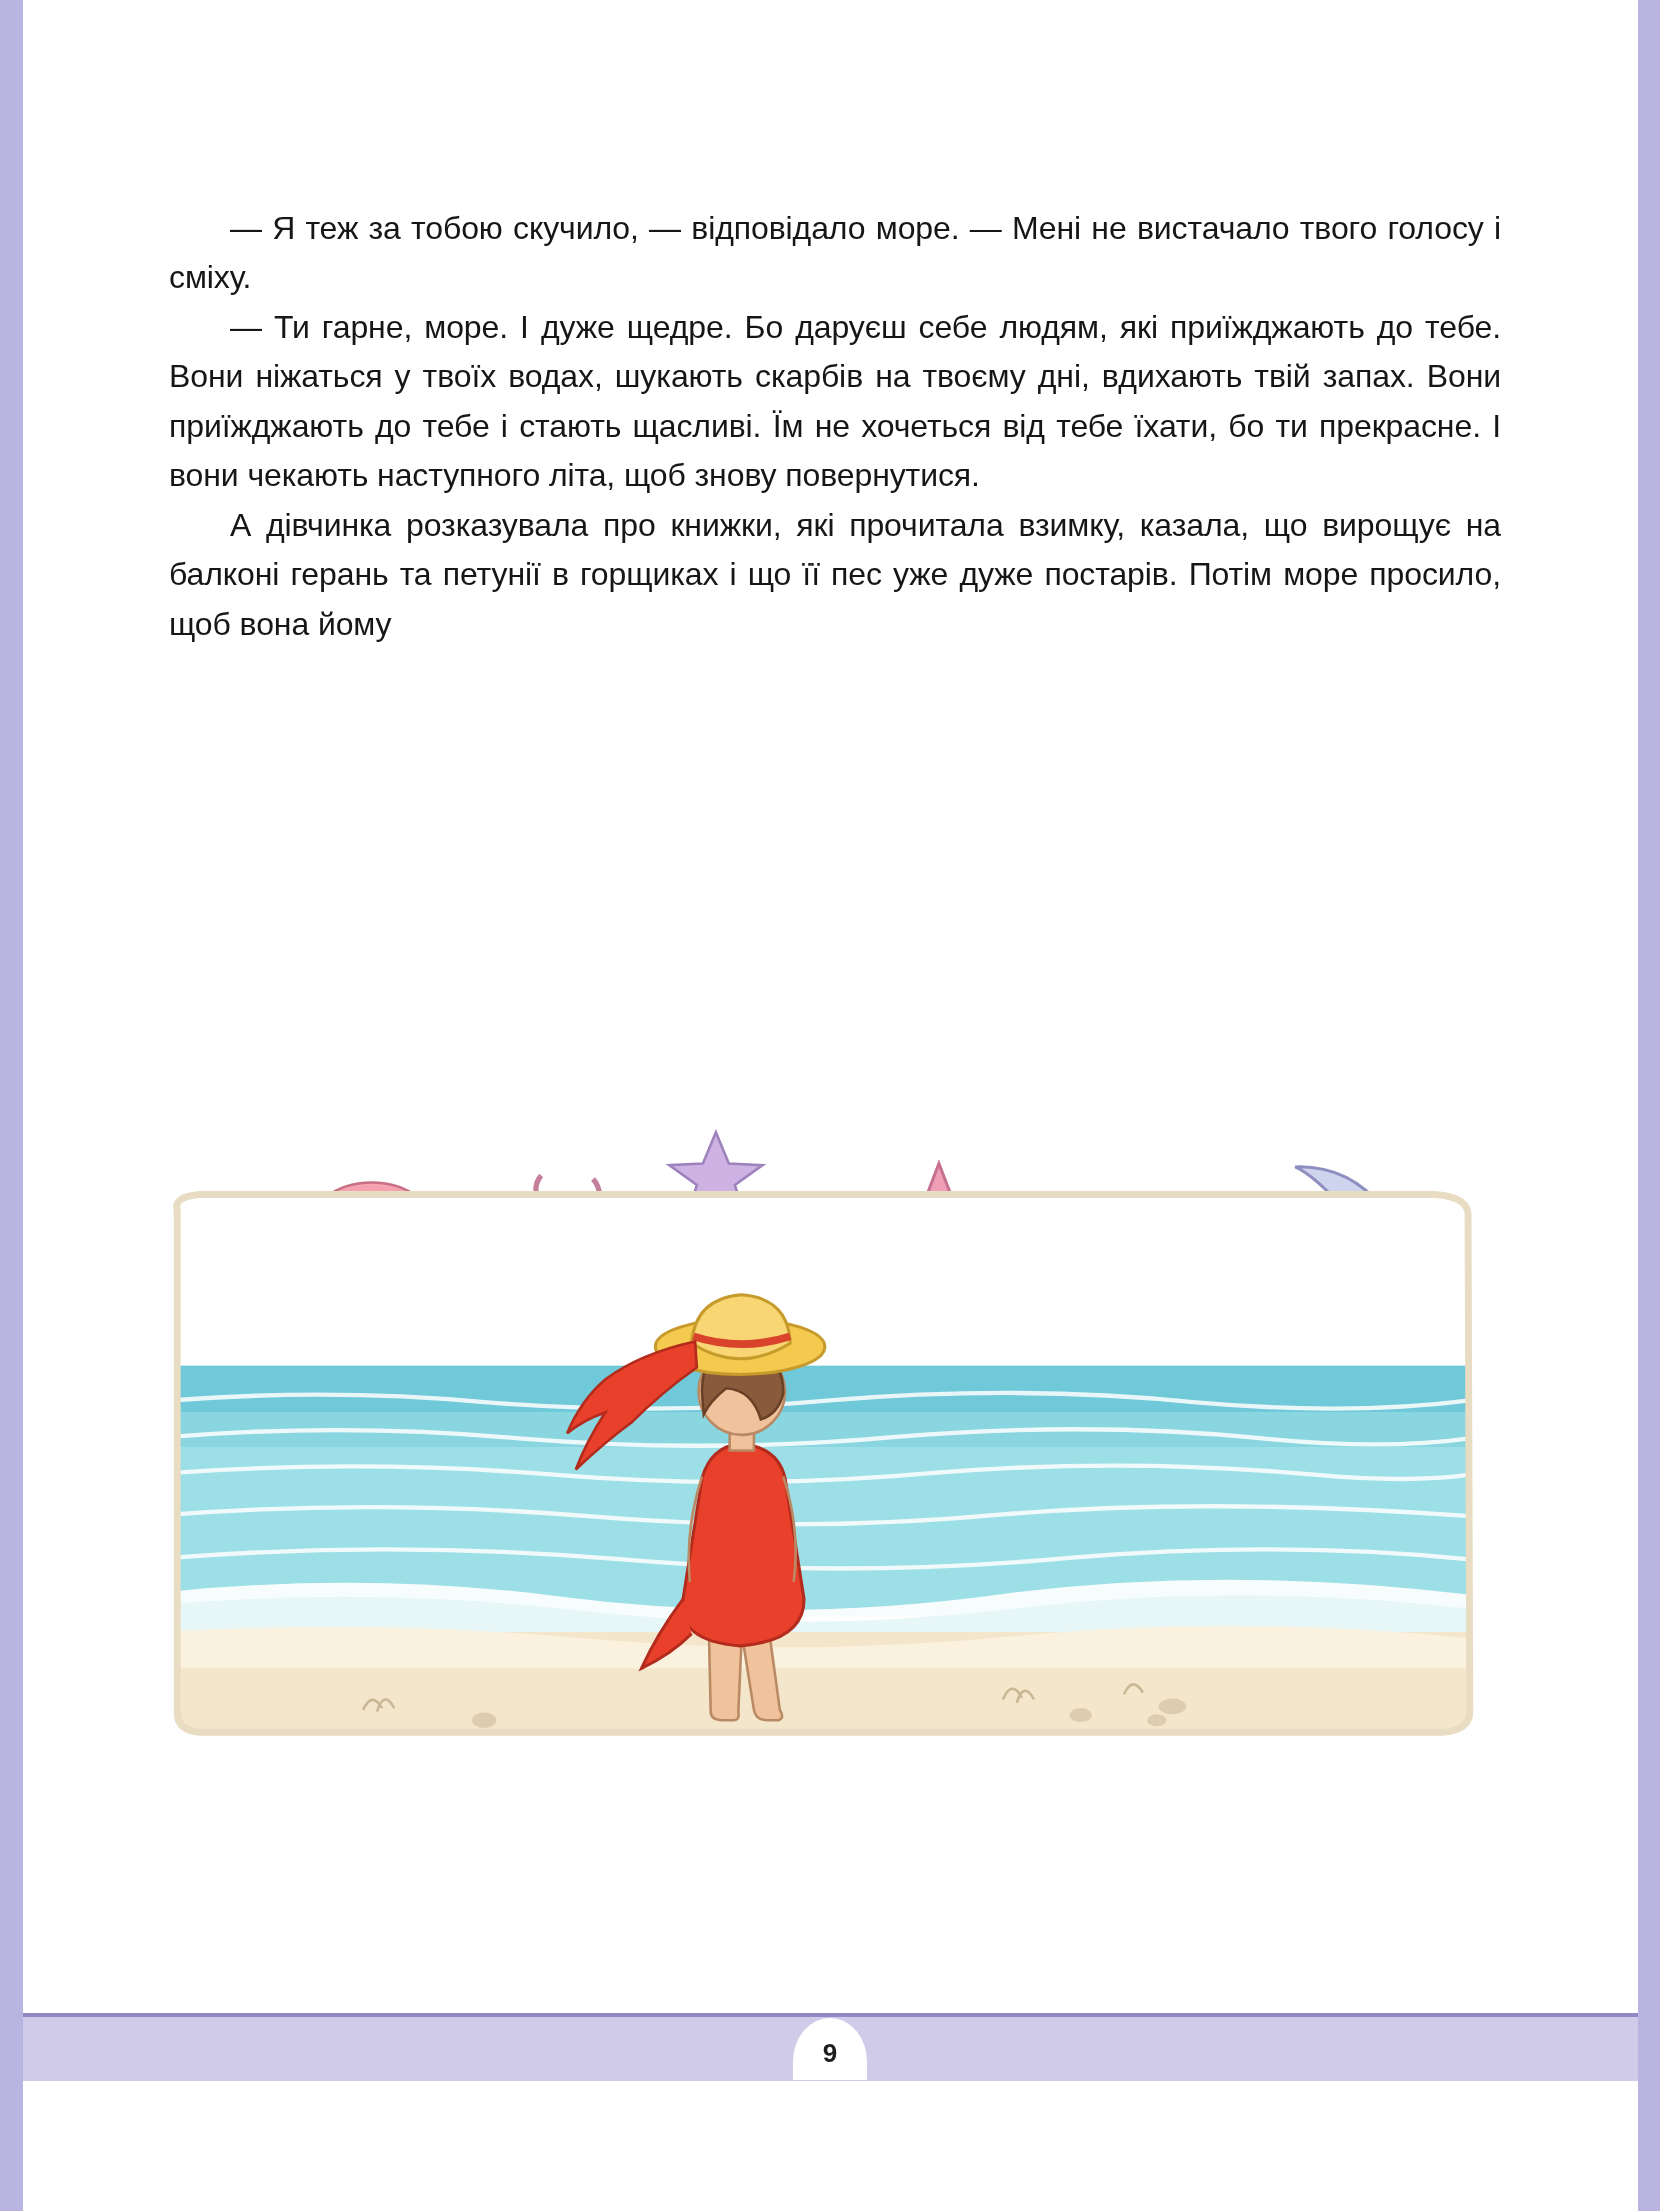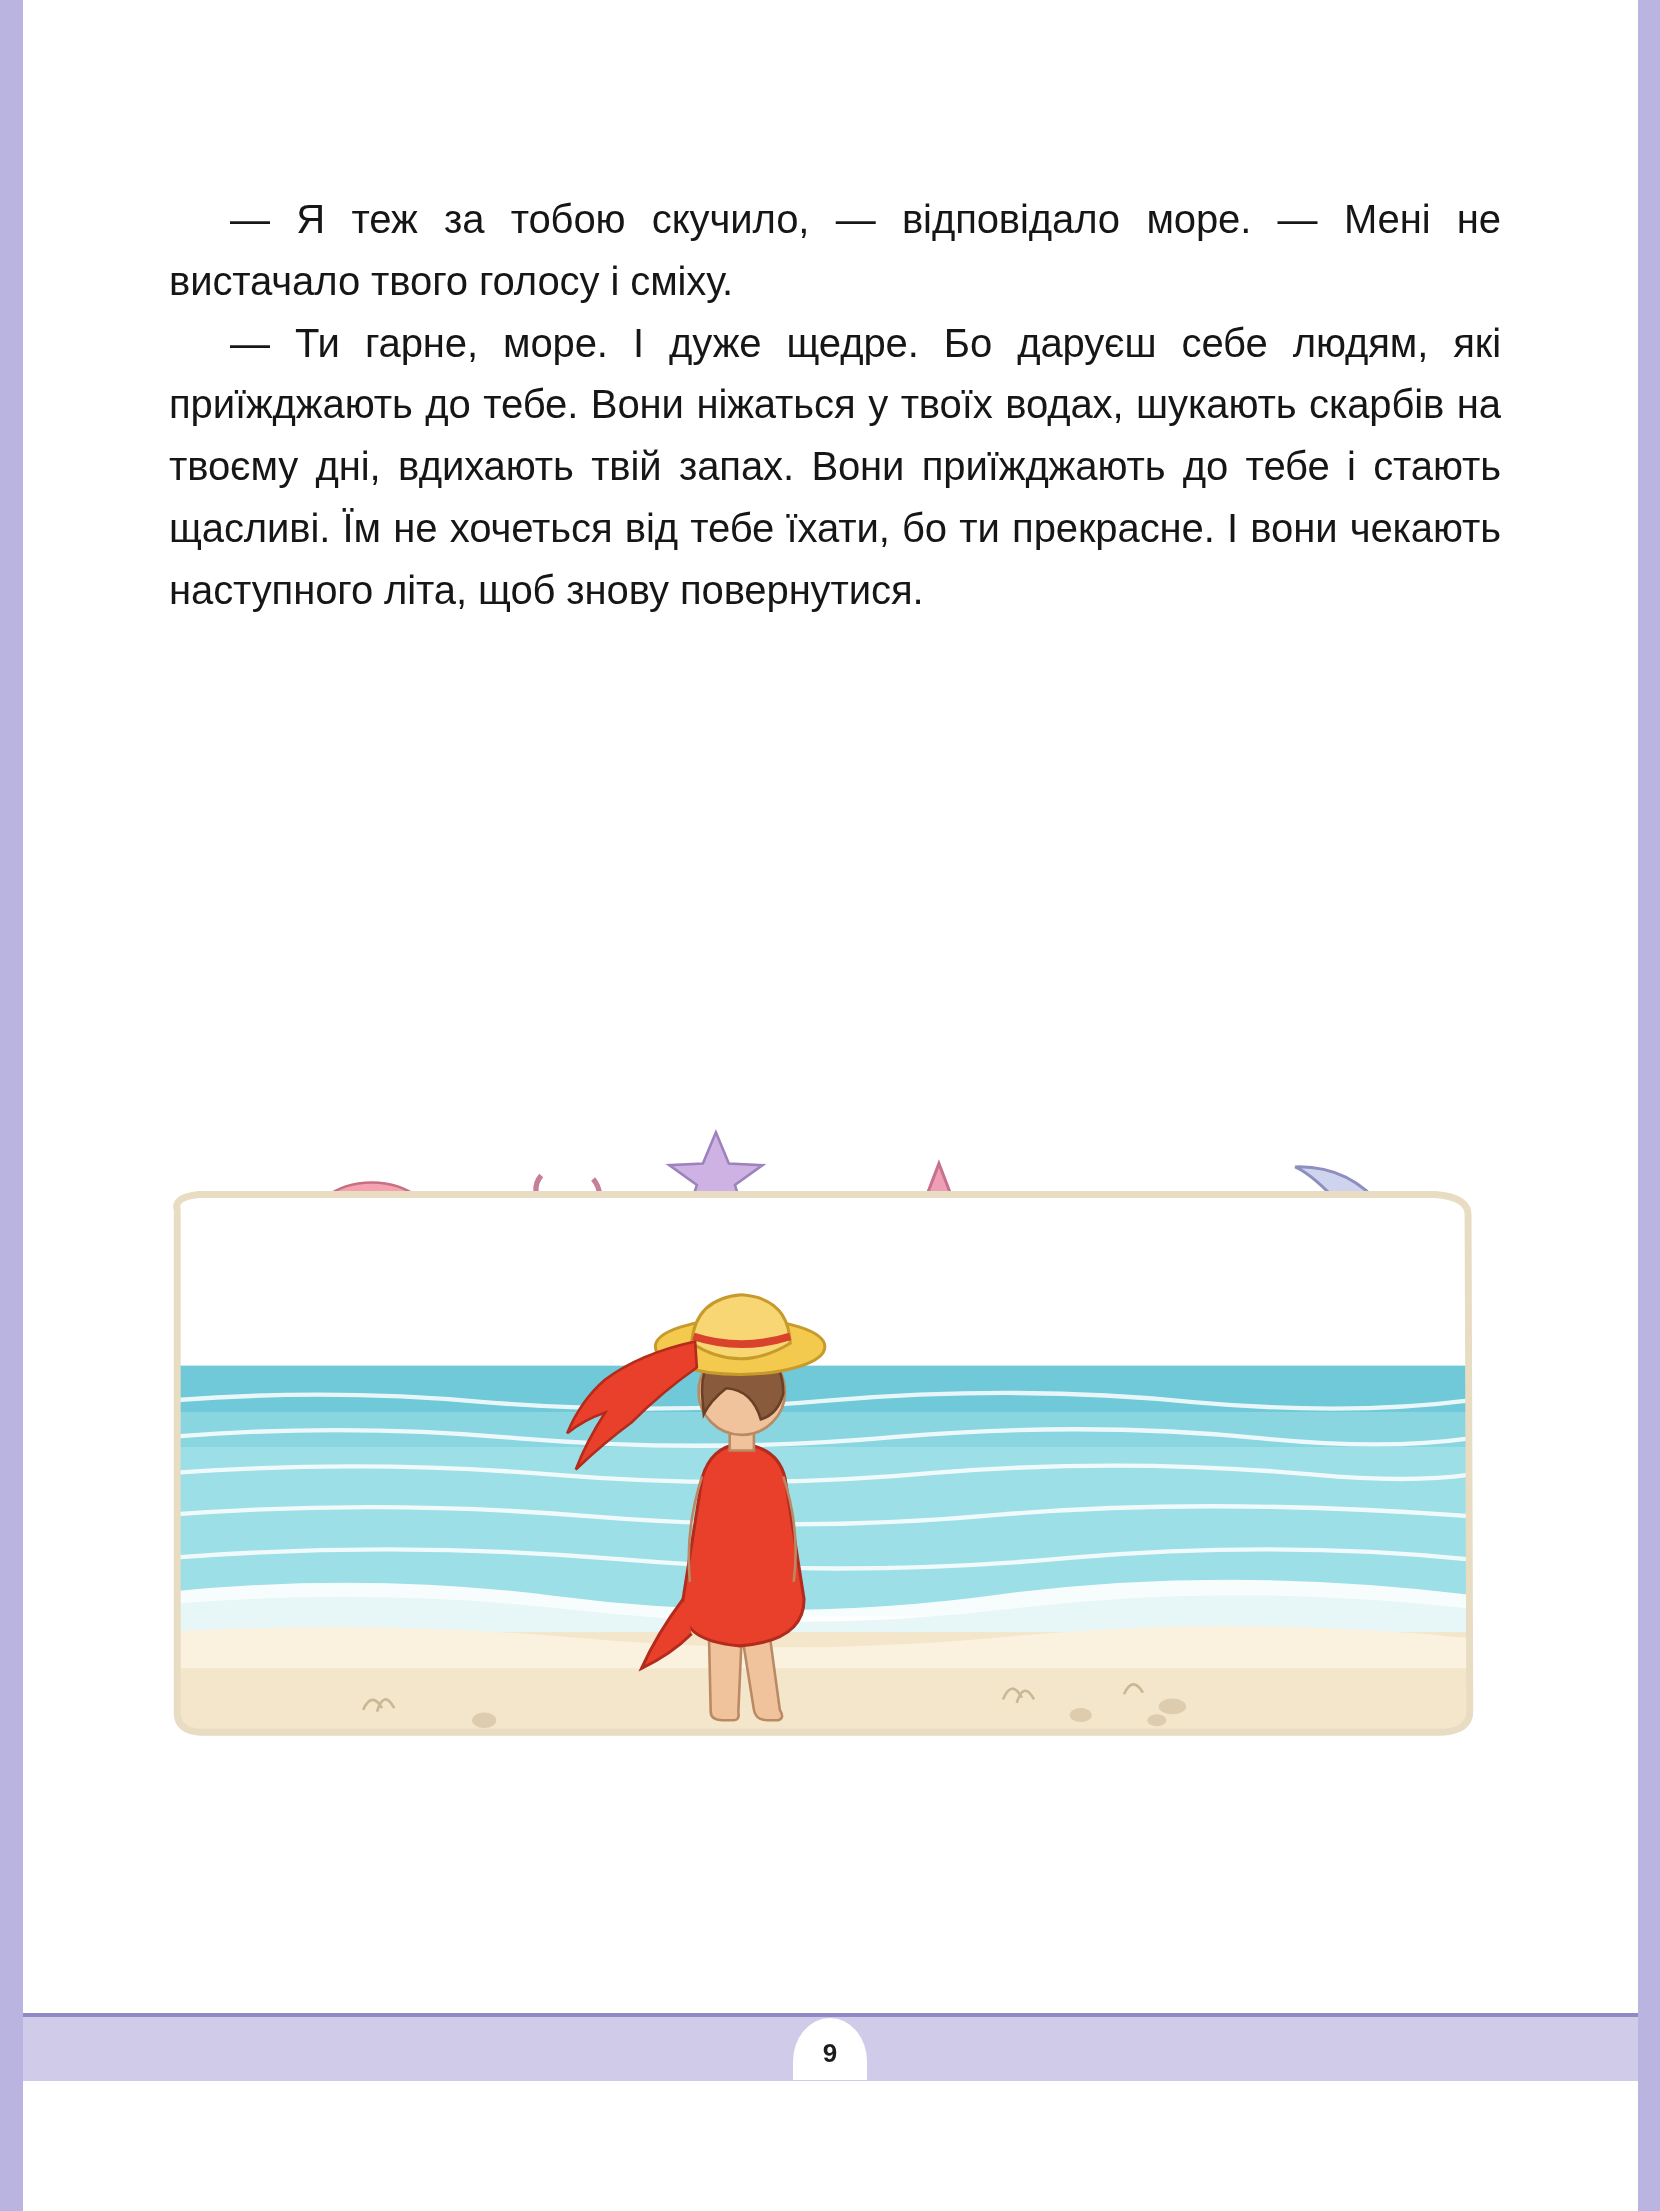--- a/index.html
+++ b/index.html
@@ -29,23 +29,23 @@
     width: 22.5px;
     background: #b9b4e0;
   }
   .rail-left  { left: 0; }
   .rail-right { right: 0; }
 
   
   .text-block {
     position: absolute;
     left: 169px;
-    top: 189px;
+    top: 204px;
     width: 1332px;
-    font-size: 40px;
+    font-size: 32px;
     line-height: 1.545;
     color: #161616;
     letter-spacing: -0.1px;
     text-align: justify;
     text-justify: inter-word;
   }
   .text-block p {
     margin: 0;
     text-indent: 61px;
     hyphens: manual;
@@ -110,20 +110,21 @@
 <body>
 
 <div class="page">
 
   <div class="rail rail-left"></div>
   <div class="rail rail-right"></div>
 
   <div class="text-block">
     <p>— Я теж за тобою скучило, — відповідало море. — Мені не вистачало твого голосу і сміху.</p>
     <p>— Ти гарне, море. І дуже щедре. Бо даруєш себе людям, які приїжджають до тебе. Вони ніжаться у твоїх водах, шукають скарбів на твоєму дні, вдихають твій запах. Вони приїжджають до тебе і стають щасливі. Їм не хочеться від тебе їхати, бо ти прекрасне. І вони чекають наступного літа, щоб знову повернутися.</p>
+    <p>А дівчинка розказувала про книжки, які прочитала взимку, казала, що вирощує на балконі герань та петунії в горщиках і що її пес уже дуже постарів. Потім море просило, щоб вона йому</p>
   </div>
 
   <div class="illustration">
     <svg width="1660" height="709" viewBox="0 0 1920 820" xmlns="http://www.w3.org/2000/svg">
       <defs>
         <clipPath id="scene">
           <path d="M205 110 Q200 95 230 92 L1660 92 Q1700 95 1698 118 L1700 690 Q1700 712 1668 714 L232 714 Q204 712 205 690 Z"></path>
         </clipPath>
       </defs>
 

